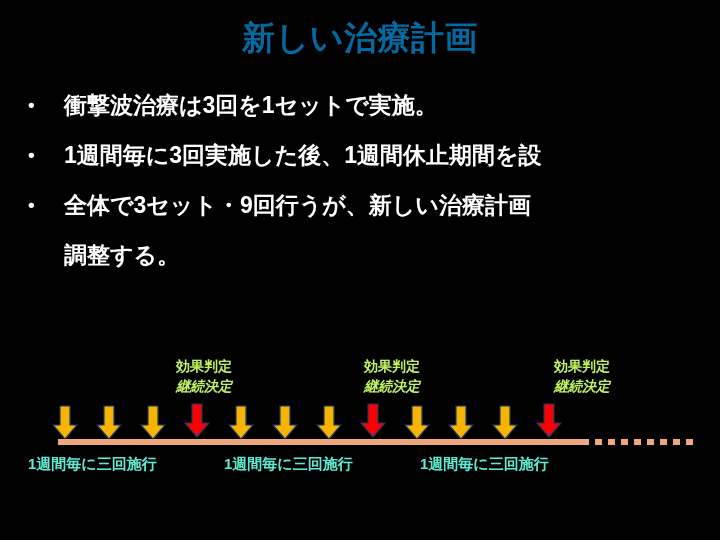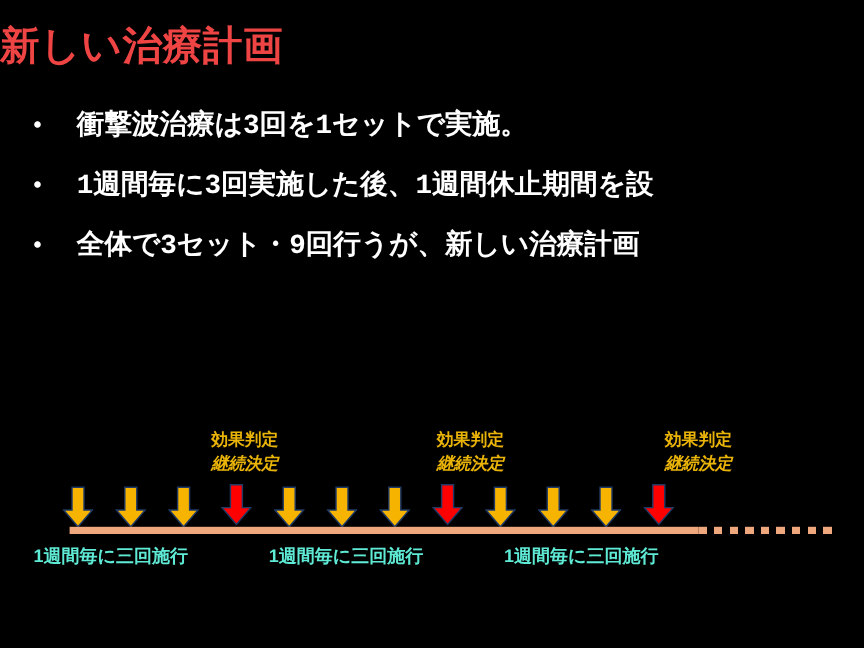--- a/index.html
+++ b/index.html
@@ -19,21 +19,22 @@
     height: 540px;
     background: #000000;
   }
 
   
   #title {
     position: absolute;
     left: 0;
     top: 20px;
     width: 720px;
-    color: #ef4444;
+    text-align: center;
+    color: #0369a1;
     font-size: 33px;
     font-weight: bold;
     line-height: 1.1;
     letter-spacing: 0.5px;
     white-space: nowrap;
   }
 
   
   #bullets {
     position: absolute;
@@ -57,35 +58,34 @@
     text-align: left;
     padding-left: 6px;
     box-sizing: border-box;
   }
   .bullet-mark.blank {
     color: transparent;
   }
   .bullet-text {
     flex: 1 1 auto;
     white-space: nowrap;
-    font-family: Liberation Mono, monospace;
   }
 
   
   #diagram {
     position: absolute;
     left: 0;
     top: 350px;
     width: 720px;
     height: 150px;
   }
 
   .eval-label {
     position: absolute;
-    color: #eab308;
+    color: #bef264;
     font-size: 14px;
     font-weight: bold;
     line-height: 20px;
     white-space: nowrap;
     text-align: left;
   }
   .eval-label .l2 { display: block; font-style: italic; }
 
   
   .arrow {
@@ -140,20 +140,24 @@
       <span class="bullet-mark">•</span>
       <span class="bullet-text">1週間毎に3回実施した後、1週間休止期間を設</span>
     </div>
 
 
     <div class="bullet-row">
       <span class="bullet-mark">•</span>
       <span class="bullet-text">全体で3セット・9回行うが、新しい治療計画</span>
     </div>
 
+    <div class="bullet-row">
+      <span class="bullet-mark blank"></span>
+      <span class="bullet-text">調整する。</span>
+    </div>
 
   </div>
 
   <div id="diagram">
 
     <div class="eval-label" style="left:176px; top:6px;">
       <span>効果判定</span>
       <span class="l2">継続決定</span>
     </div>
 

